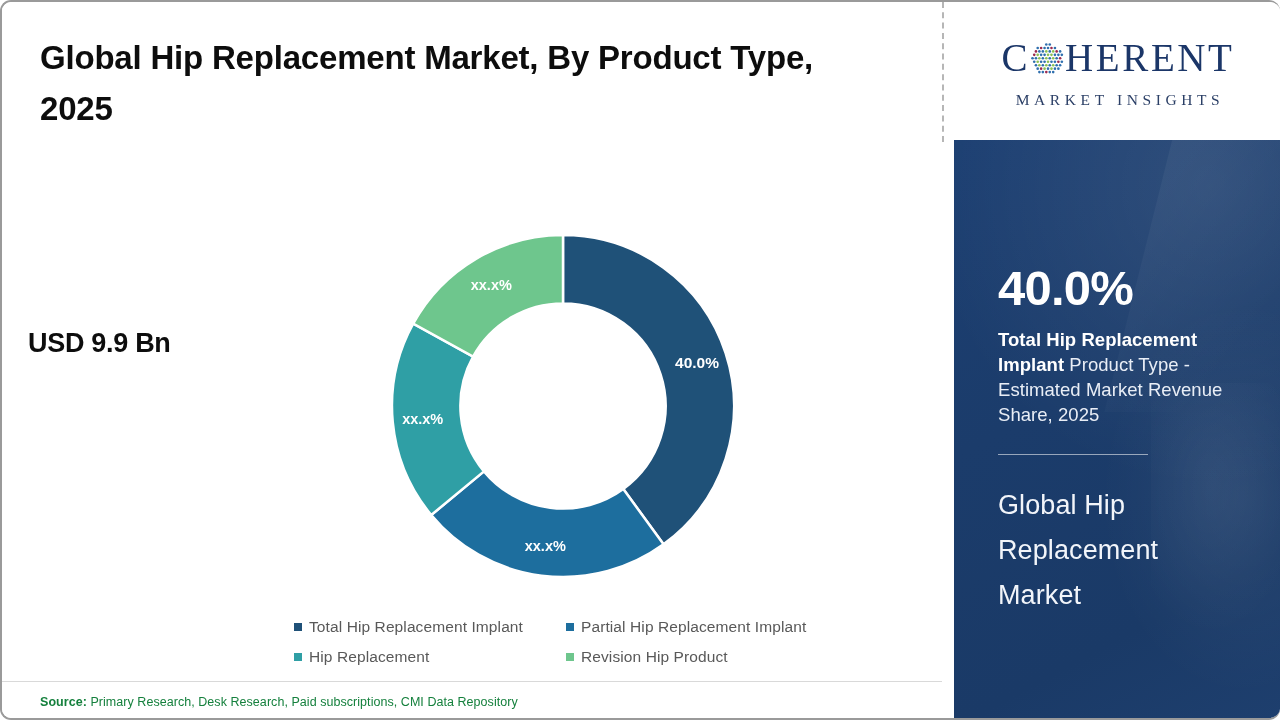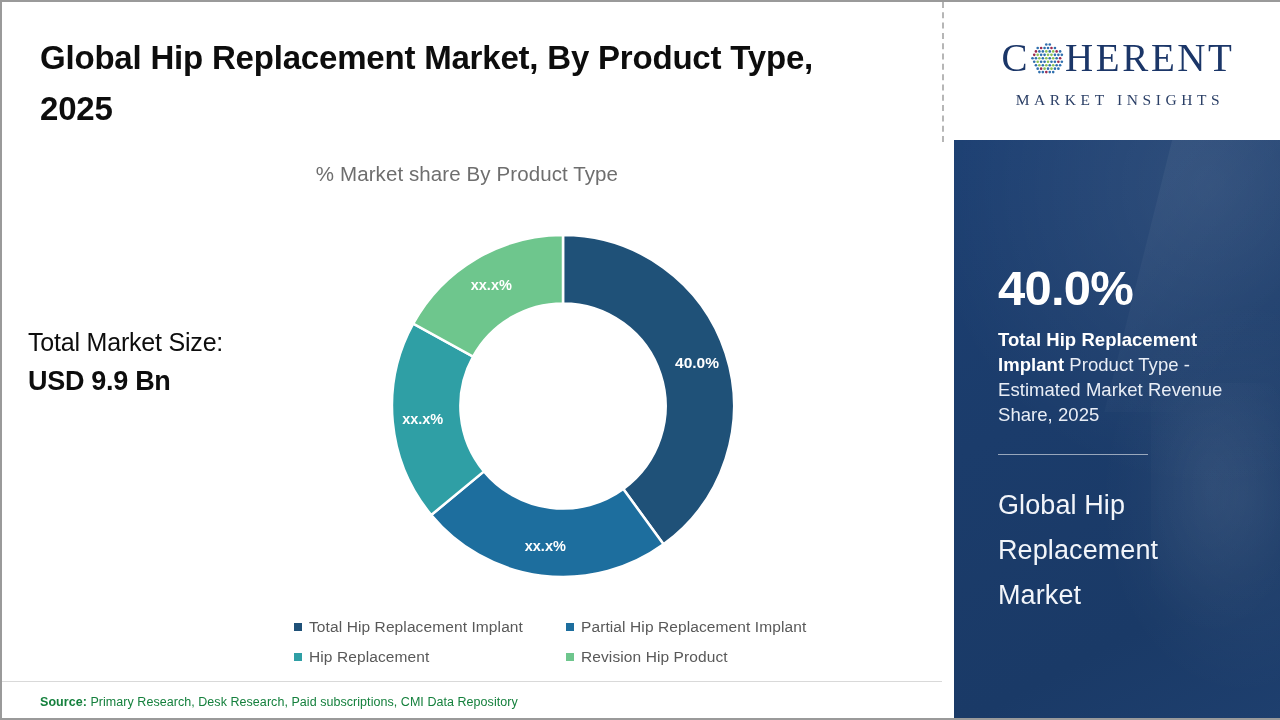--- a/index.html
+++ b/index.html
@@ -14,20 +14,21 @@
   #infographic {
     position: relative;
     width: 1280px;
     height: 720px;
     overflow: hidden;
     background: #ffffff;
     box-sizing: border-box;
     border-top: 2px solid #9a9a9a;
     border-left: 2px solid #9a9a9a;
     border-bottom: 2px solid #9a9a9a;
+    border-radius: 11px;
   }
 
   
   .left-panel {
     position: absolute;
     left: 0; top: 0;
     width: 940px;
     height: 716px;
     background: #ffffff;
   }
@@ -265,24 +266,22 @@
 </style>
 </head>
 <body>
 
 <div id="infographic">
 
   <div class="left-panel">
 
     <div class="chart-title">Global Hip Replacement Market, By Product Type, 2025</div>
 
-    <div class="chart-subtitle">% Market share By Product Type</div>
 
     <div class="market-size-block">
-      <div class="market-size-label">Total Market Size:</div>
       <div class="market-size-value">USD 9.9 Bn</div>
     </div>
 
     <div class="donut-wrap">
       <svg width="372" height="372" viewBox="0 0 372 372">
         <g id="donut-slices">
             <path d="M 186 15 A 171 171 0 0 1 286.5112781420129 324.341906038116 L 246.30676688520774 269.0051436228696 A 102.6 102.6 0 0 0 186 83.4 Z" fill="#1f5178" stroke="#ffffff" stroke-width="2.5"></path>
             <path d="M 286.5112781420129 324.341906038116 A 171 171 0 0 1 54.2422354853401 294.99950224702604 L 106.94534129120407 251.39970134821561 A 102.6 102.6 0 0 0 246.30676688520774 269.0051436228696 Z" fill="#1d6e9e" stroke="#ffffff" stroke-width="2.5"></path>
             <path d="M 54.2422354853401 294.99950224702604 A 171 171 0 0 1 36.151557712499226 103.62012172860688 L 96.09093462749955 136.57207303716413 A 102.6 102.6 0 0 0 106.94534129120407 251.39970134821561 Z" fill="#2f9fa5" stroke="#ffffff" stroke-width="2.5"></path>
             <path d="M 36.151557712499226 103.62012172860688 A 171 171 0 0 1 185.99999999999983 15 L 185.9999999999999 83.4 A 102.6 102.6 0 0 0 96.09093462749955 136.57207303716413 Z" fill="#6ec68d" stroke="#ffffff" stroke-width="2.5"></path>

